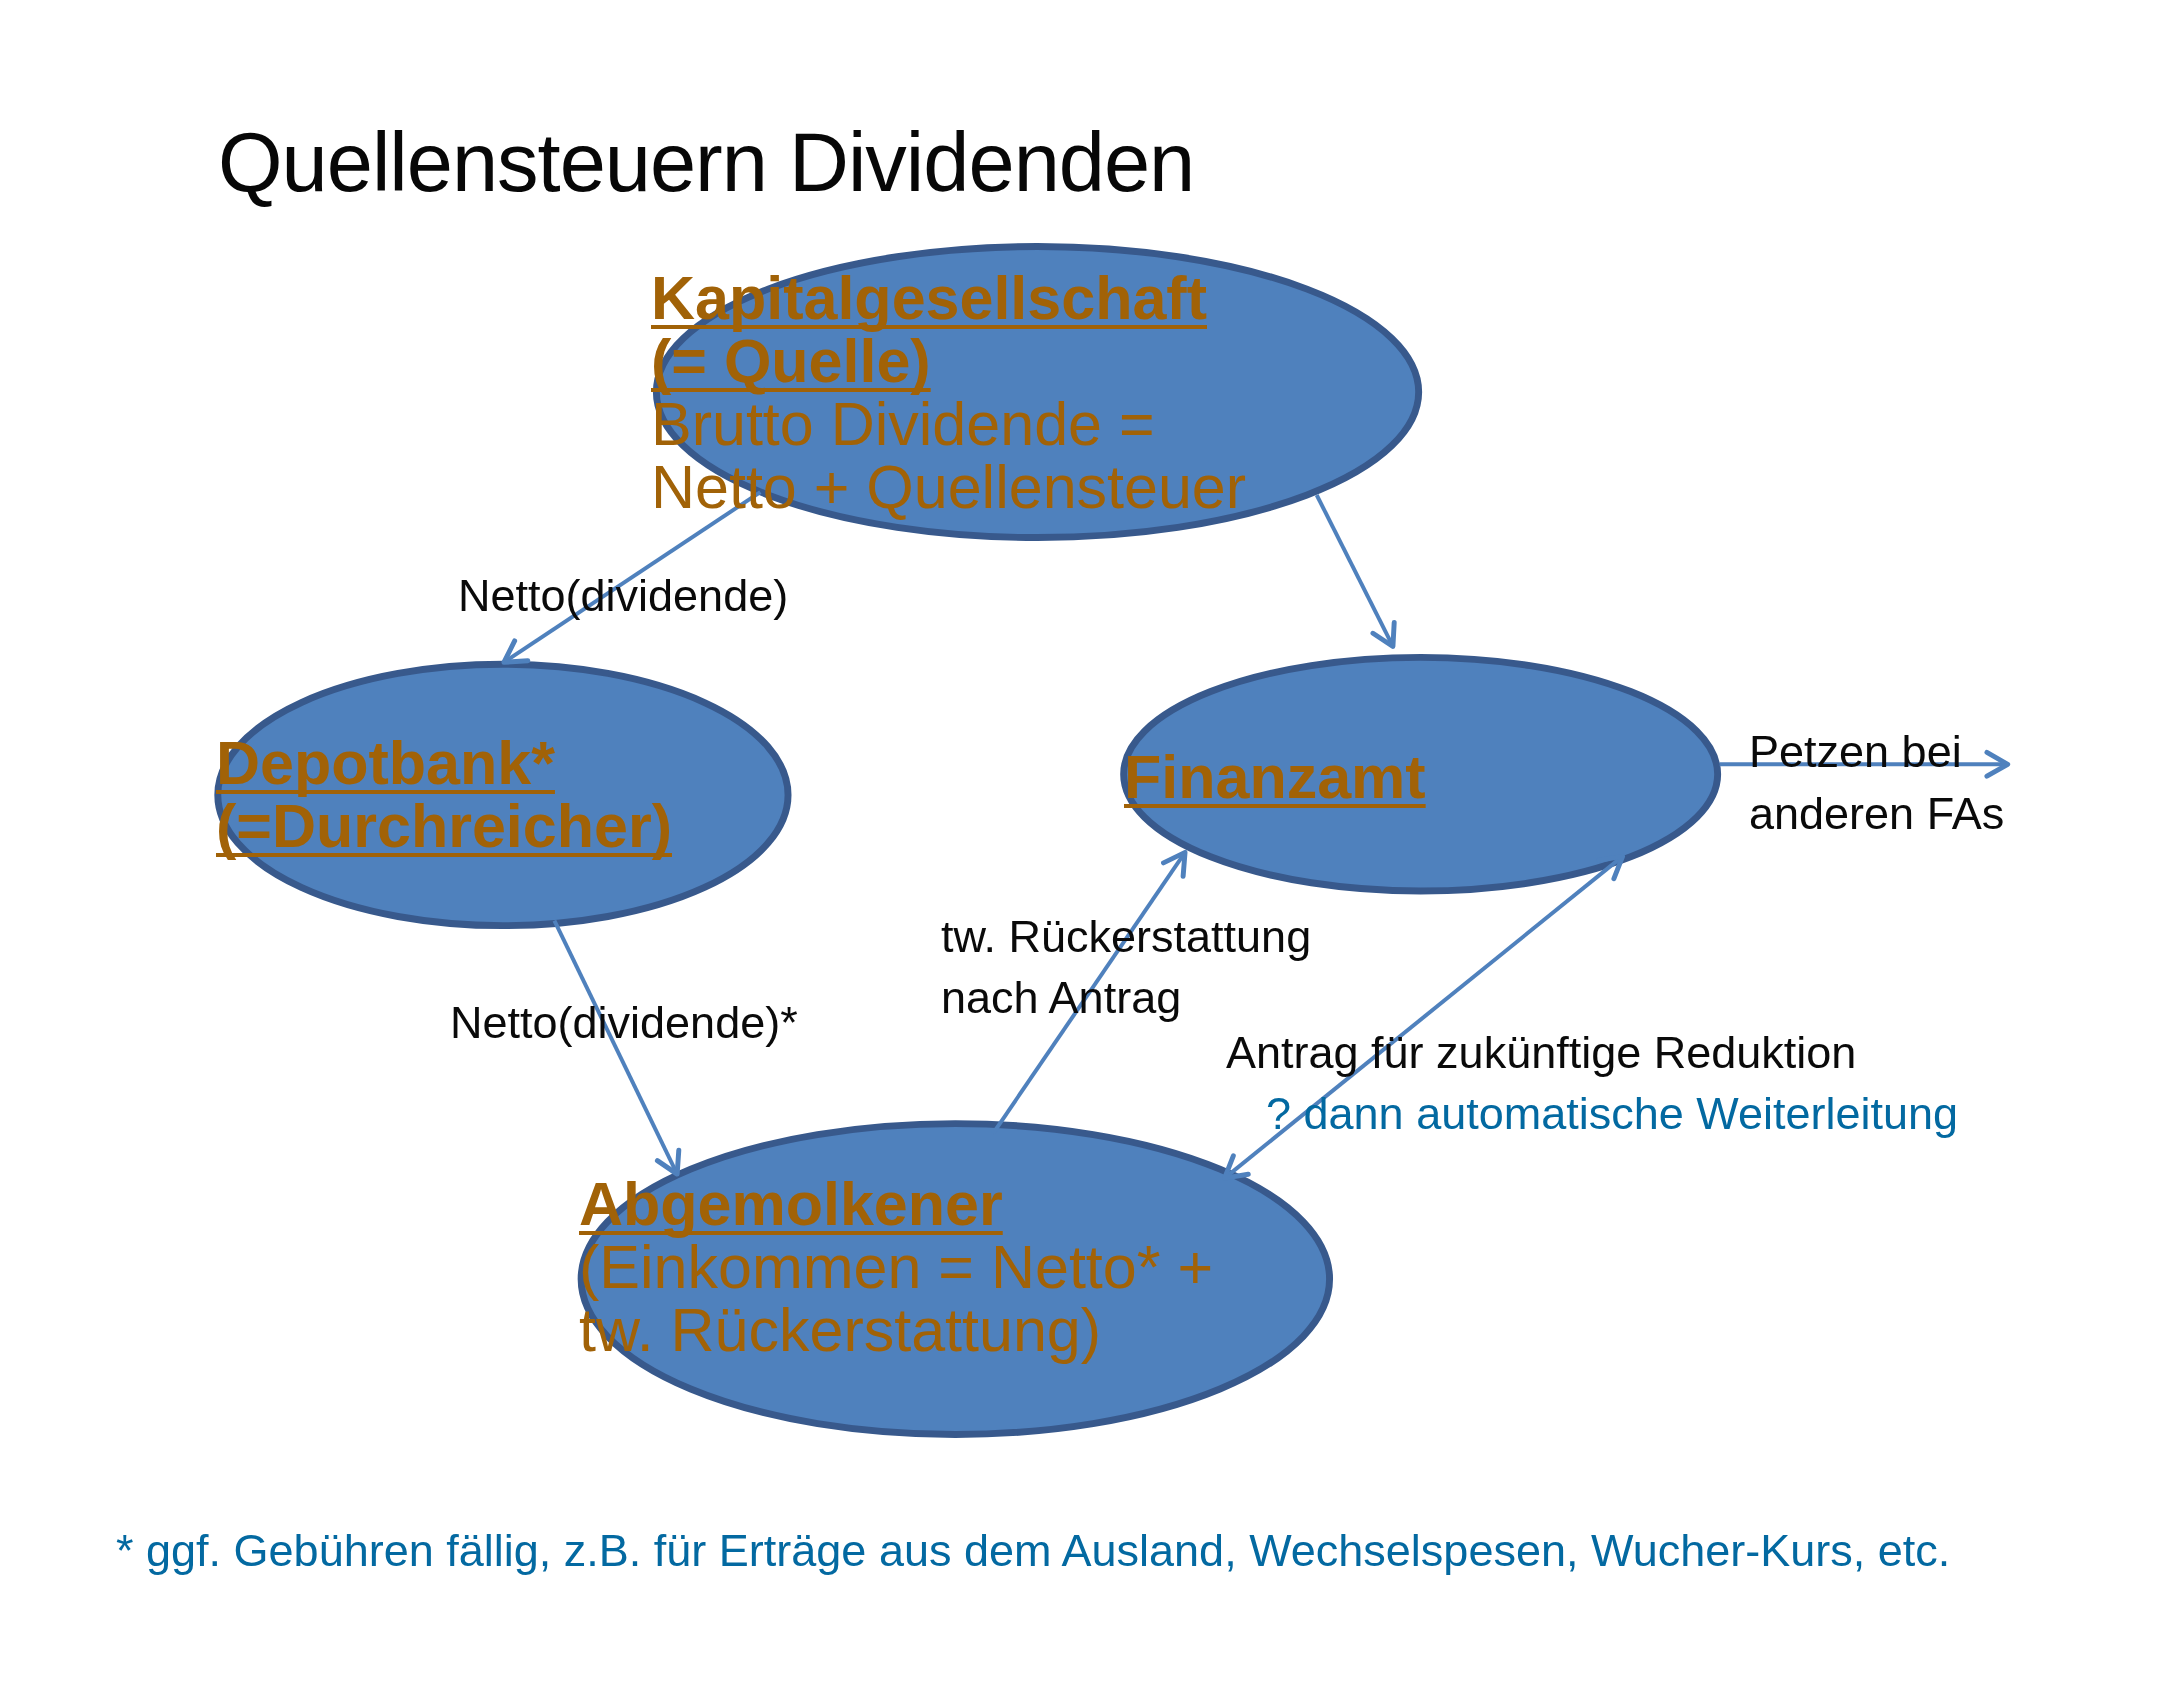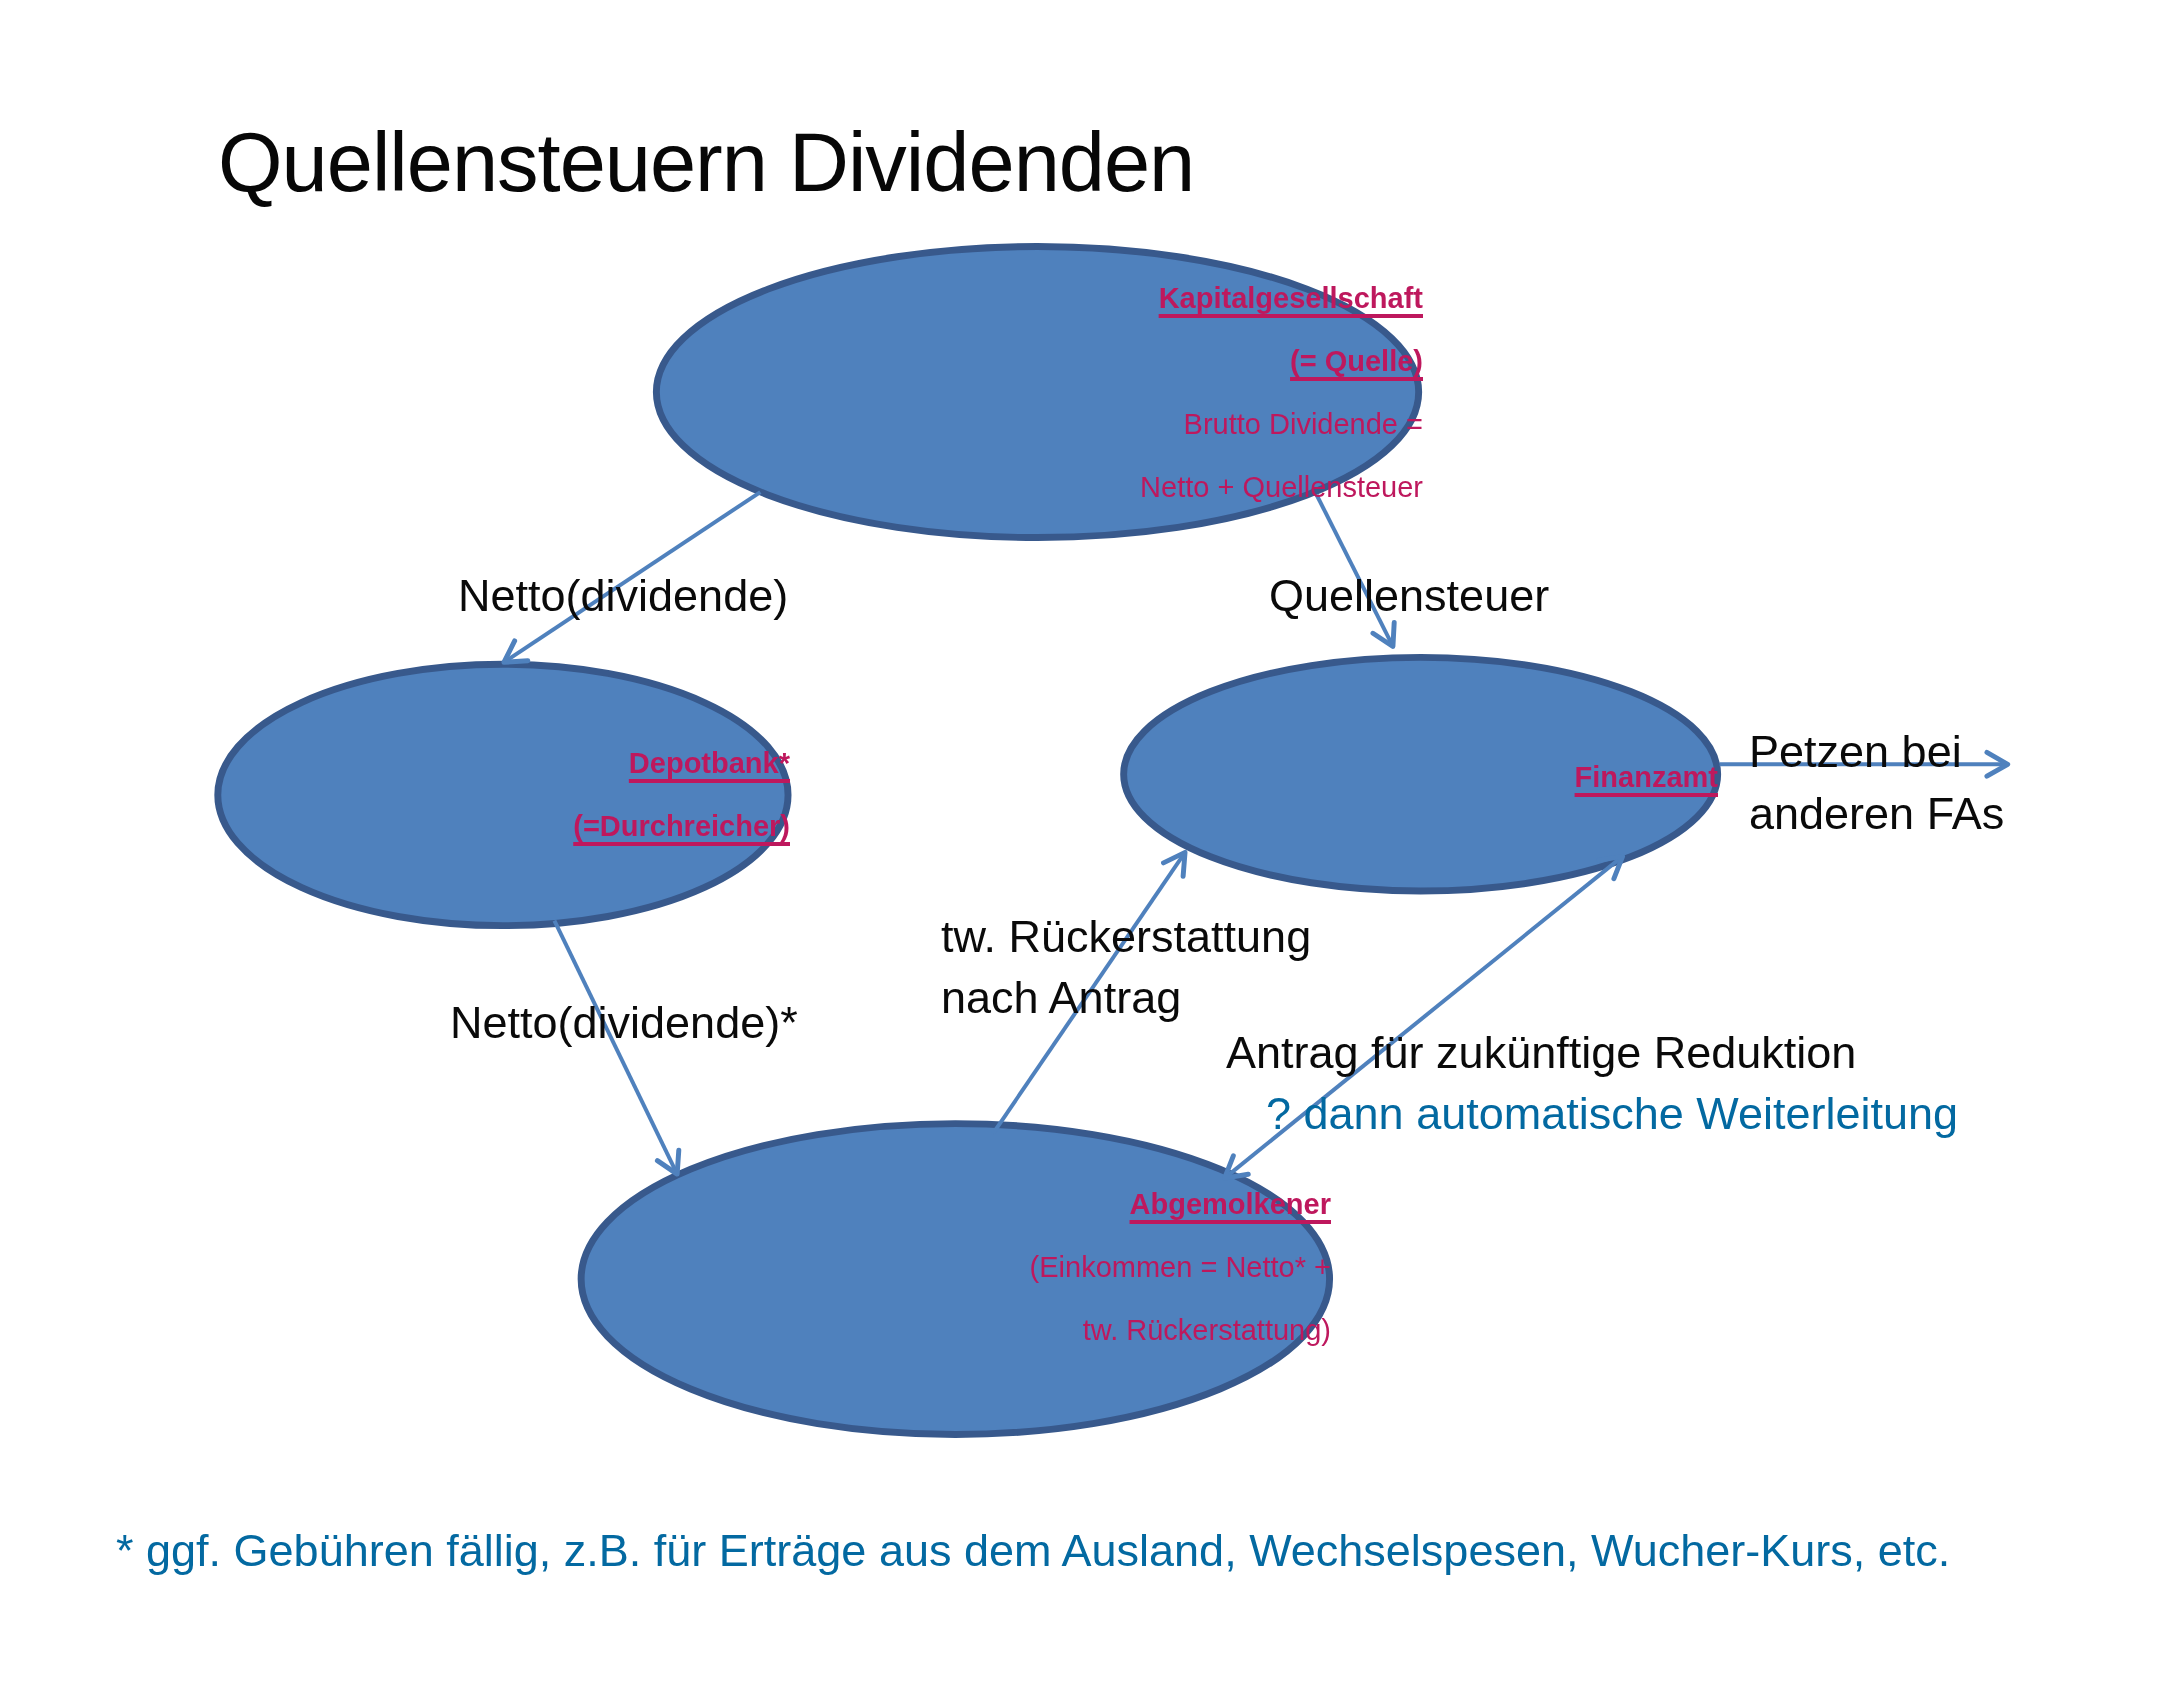--- a/index.html
+++ b/index.html
@@ -24,23 +24,23 @@
     white-space: nowrap;
   }
   .diagram-svg {
     position: absolute;
     left: 0; top: 0;
     width: 2178px;
     height: 1683px;
   }
   .node-label {
     position: absolute;
-    text-align: right;
-    color: #be185d;
-    font-size: 29px;
+    text-align: left;
+    color: #a16207;
+    font-size: 61px;
     line-height: 63px;
     white-space: nowrap;
   }
   .node-label .heading {
     display: block;
     font-weight: bold;
     text-decoration: underline;
     text-decoration-thickness: 3.5px;
     text-underline-offset: 6px;
     text-decoration-skip-ink: none;
@@ -112,21 +112,20 @@
   </div>
 
   <div class="node-label" style="left:579px; top:1173px; width:752px;">
     <span class="heading">Abgemolkener</span>
     <span class="bodyline">(Einkommen = Netto* +</span>
     <span class="bodyline">tw. Rückerstattung)</span>
   </div>
 
   <div class="edge-label" style="left:458px; top:565px;">Netto(dividende)</div>
 
-  <div class="edge-label" style="left:1269px; top:565px;">Quellensteuer</div>
 
   <div class="edge-label" style="left:450px; top:992px;">Netto(dividende)*</div>
 
   <div class="edge-label" style="left:941px; top:906px;">
     <span>tw. Rückerstattung</span>
     <span>nach Antrag</span>
   </div>
 
   <div class="edge-label petzen" style="left:1749px; top:721px;">
     <span>Petzen bei</span>

